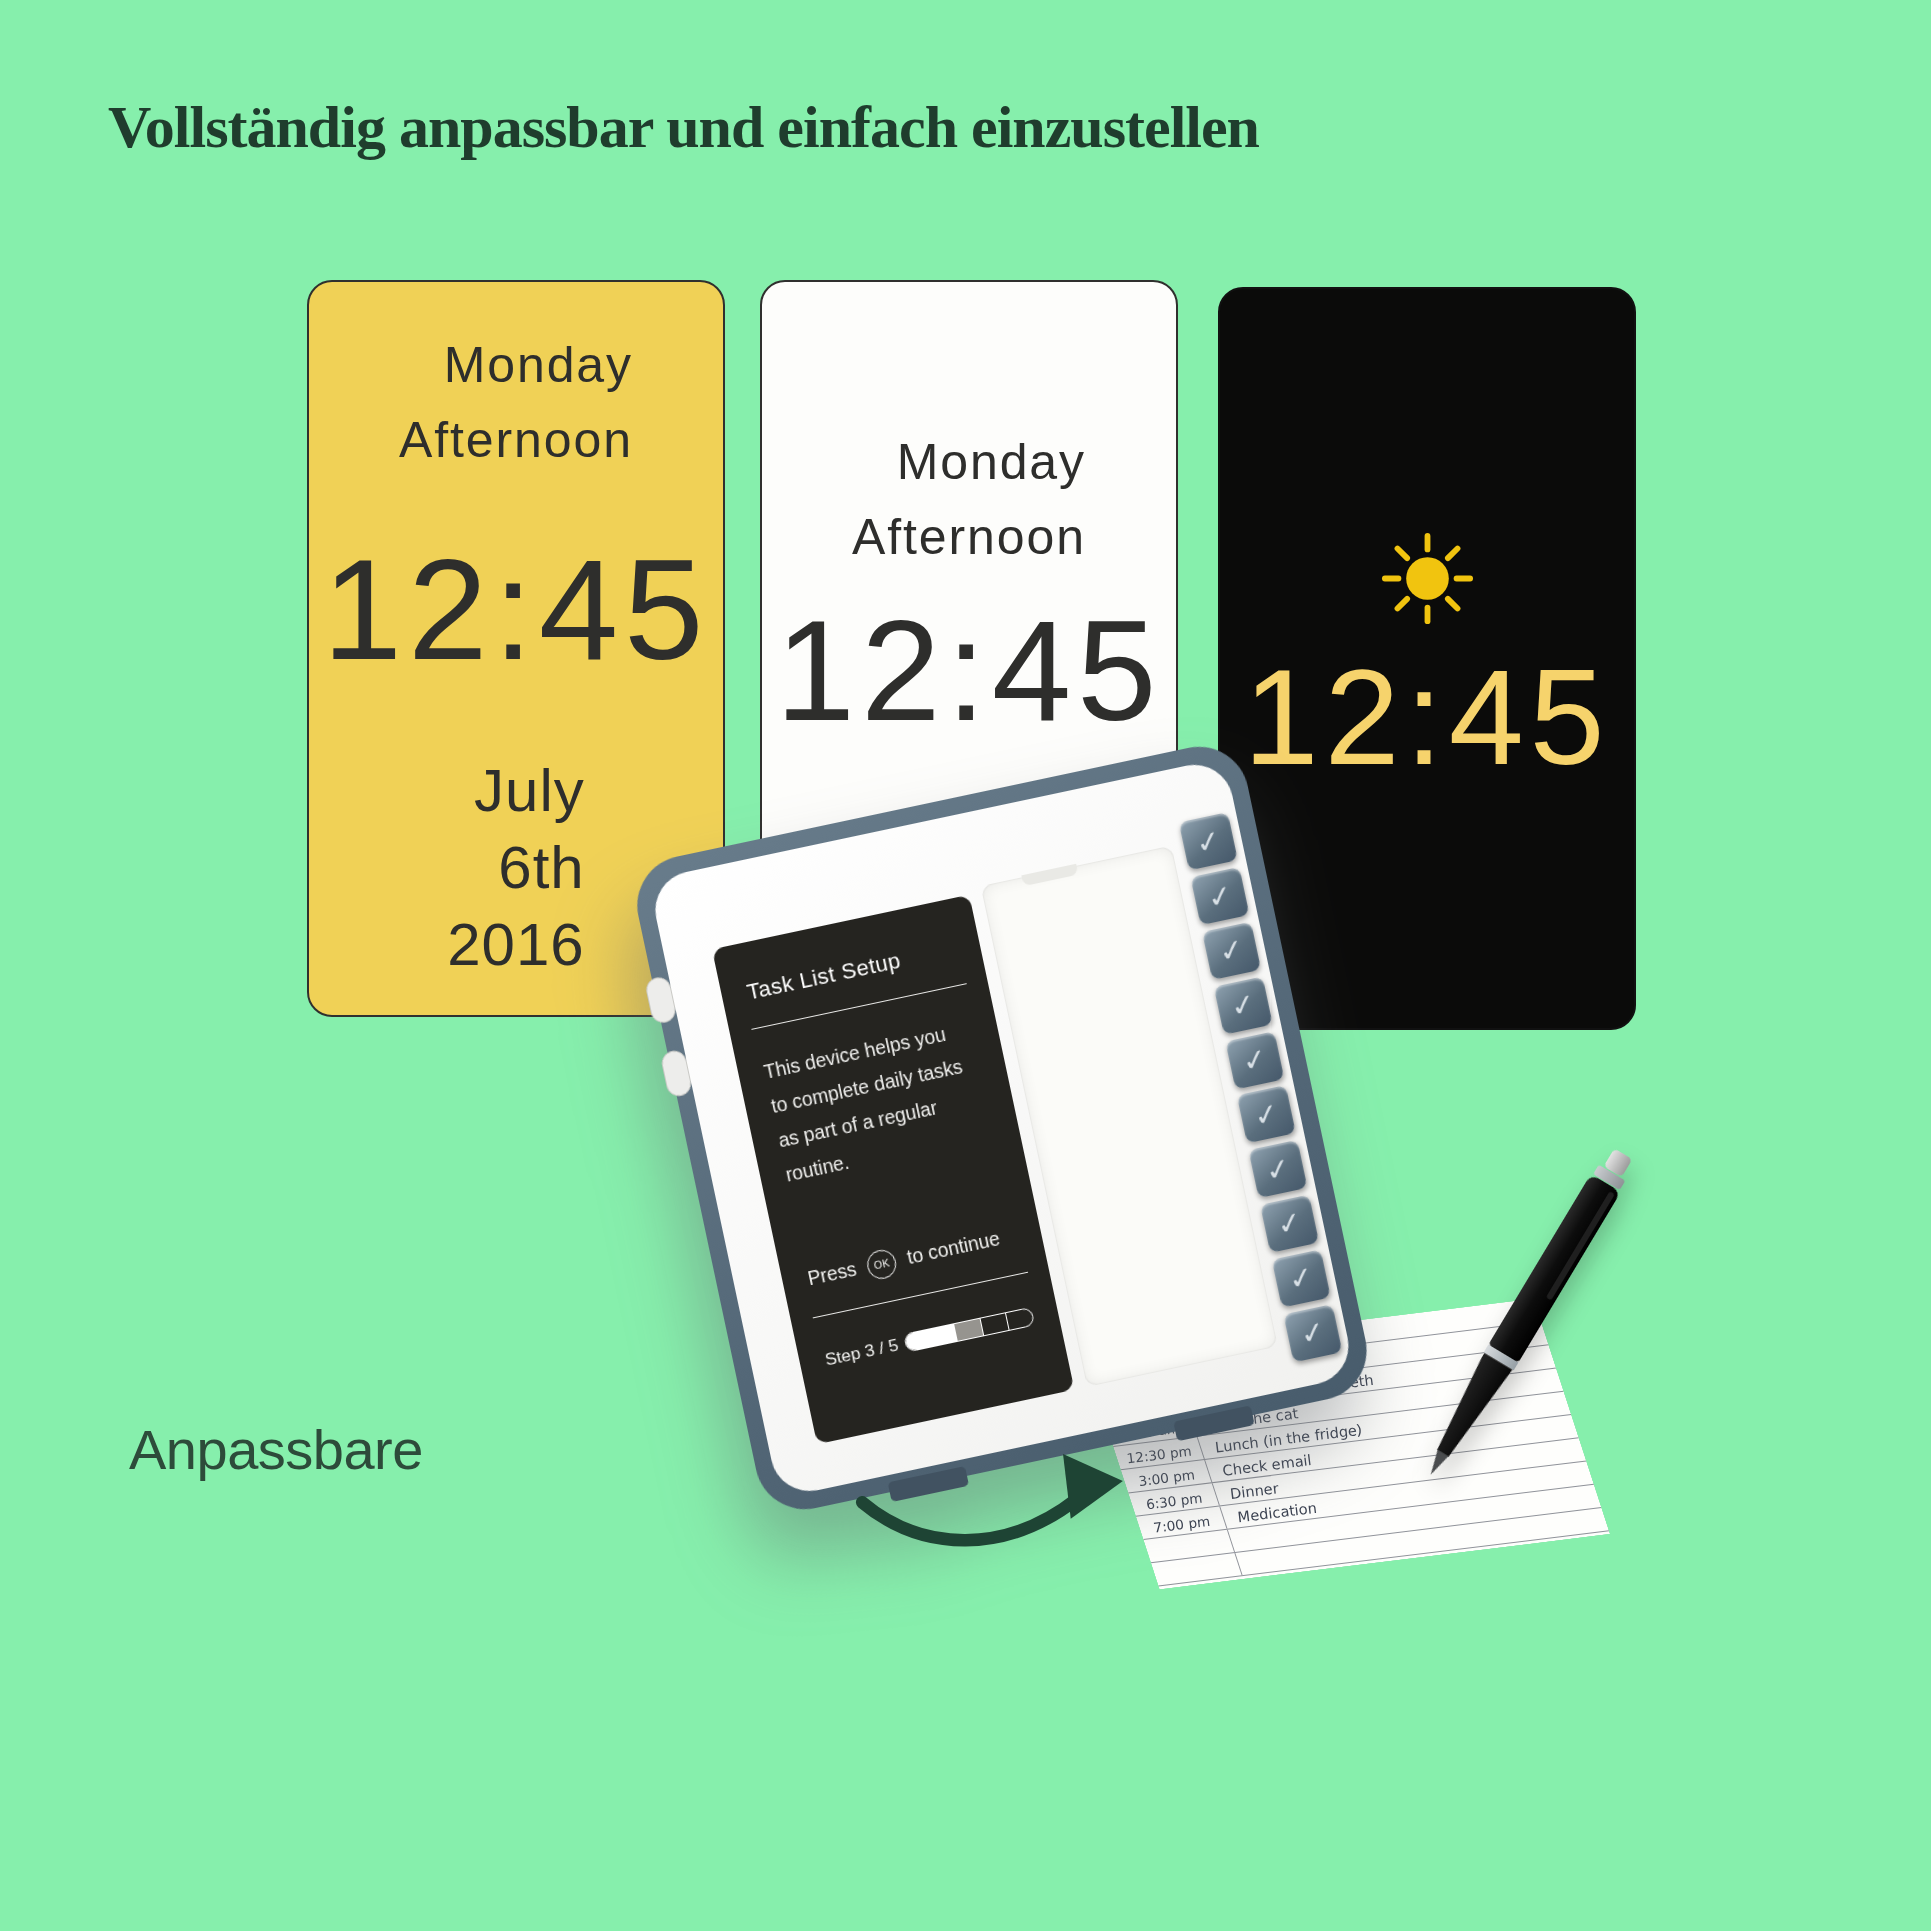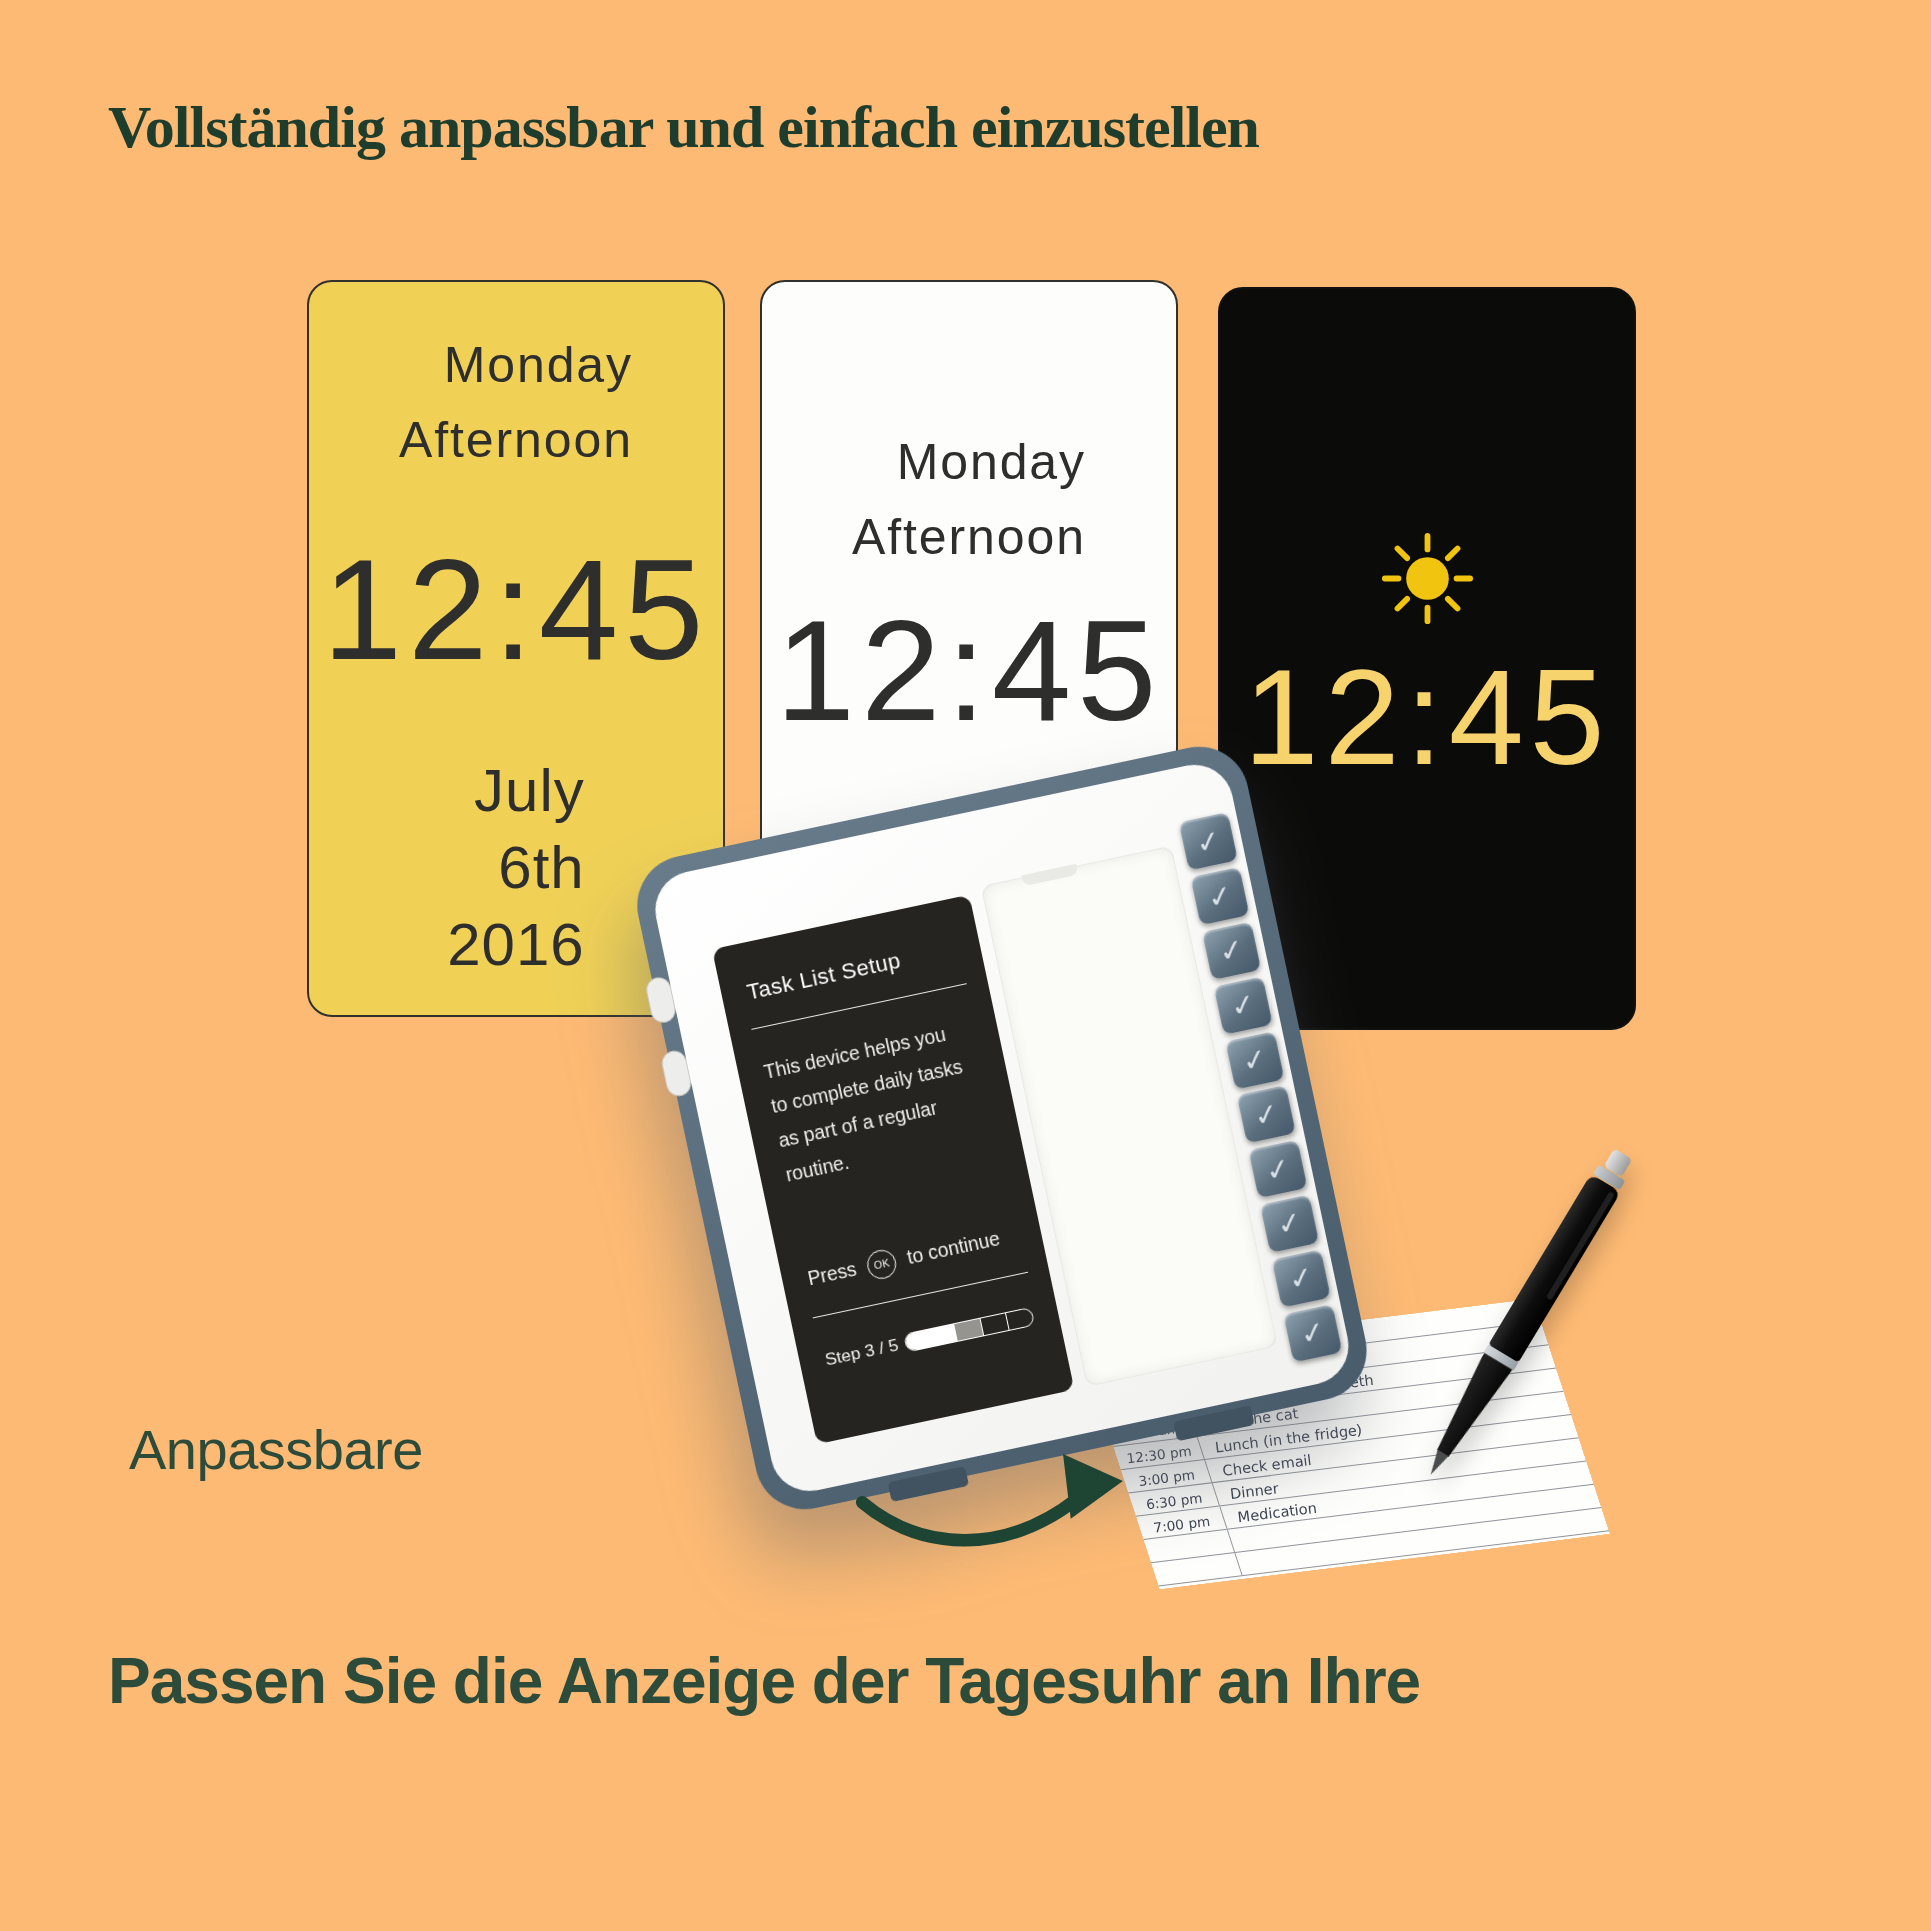--- a/index.html
+++ b/index.html
@@ -1,17 +1,17 @@
 <!DOCTYPE html>
 <html><head>
 <meta charset="utf-8">
 <style>
   html,body{margin:0;padding:0;}
   body{font-family:"Liberation Sans",sans-serif;}
-  #canvas{position:relative;width:1931px;height:1931px;background:#fdba74;overflow:hidden;}
+  #canvas{position:relative;width:1931px;height:1931px;background:#86efac;overflow:hidden;}
 
   
   .headline{position:absolute;left:108px;top:93px;font-family:"Liberation Serif",serif;
     font-weight:700;font-size:60px;letter-spacing:-1px;color:#1f3d2d;white-space:nowrap;}
 
   
   .card{position:absolute;width:418px;height:737px;border-radius:25px;border:2.9px solid #30302e;
     box-sizing:border-box;display:flex;flex-direction:column;align-items:center;text-align:right;z-index:1;}
   #card-yellow{left:307px;top:280px;background:#f0d156;}
   #card-white{left:760px;top:280px;background:#fdfdfb;}
@@ -277,17 +277,16 @@
     <div class="pen-ring"></div>
     <div class="pen-grip"></div>
     <div class="pen-tip"></div>
   </div>
 
   <div class="annotation">
     <div>Anpassbare</div>
   </div>
 
   <div class="paragraph">
-    <div>Passen Sie die Anzeige der Tagesuhr an Ihre</div>
   </div>
 
 </div>
 
 
 </body></html>

